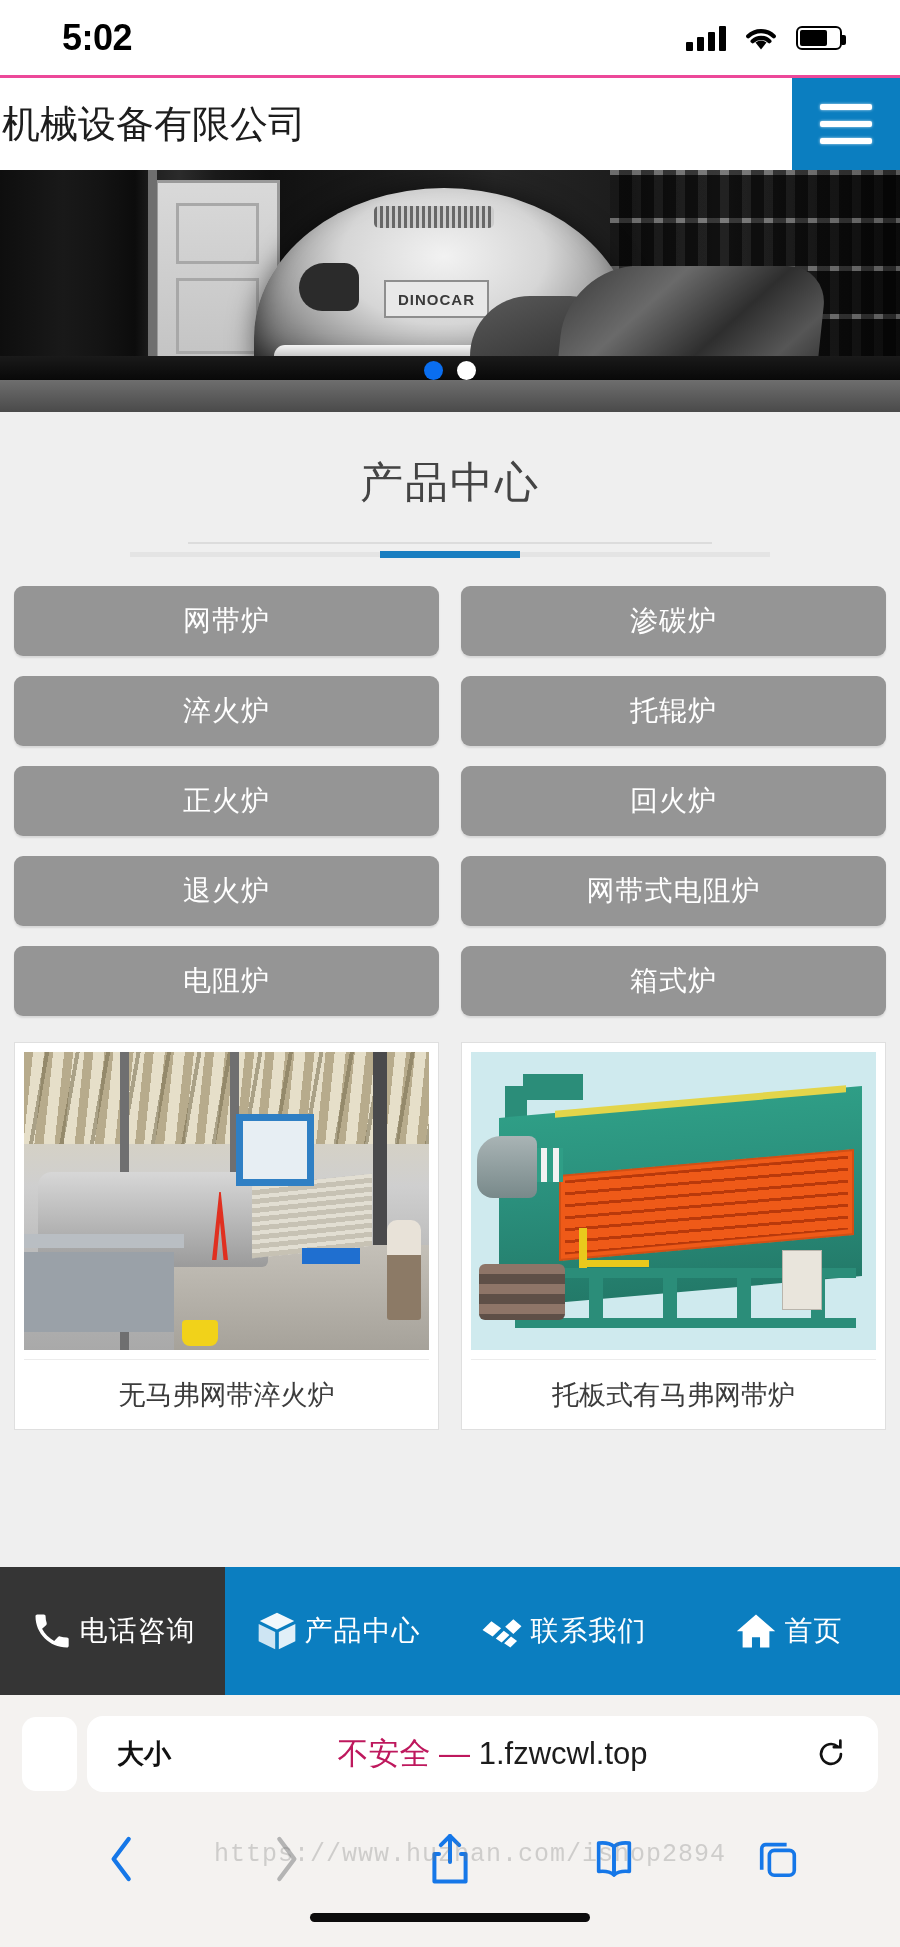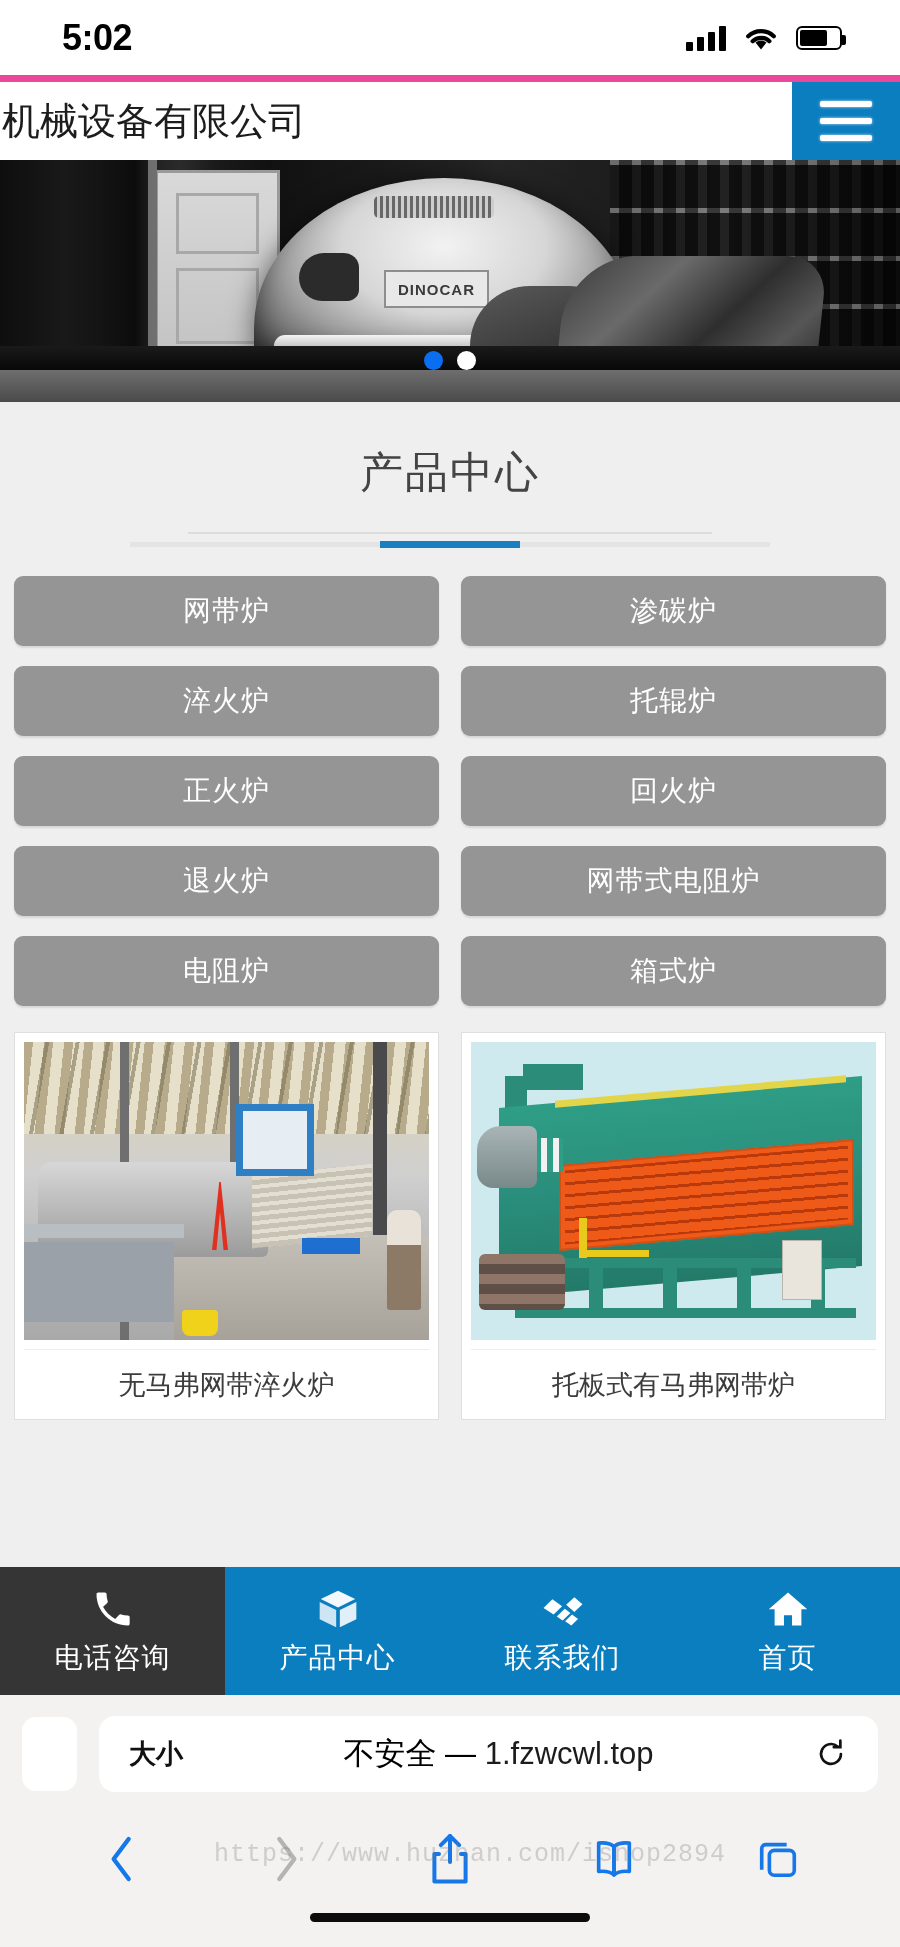--- a/index.html
+++ b/index.html
@@ -24,22 +24,22 @@
   .sig i:nth-child(2){ height:14px; }
   .sig i:nth-child(3){ height:19px; }
   .sig i:nth-child(4){ height:25px; }
   .wifi { width:34px; height:26px; position:relative; }
   .batt { width:46px; height:24px; border:2.5px solid #000; border-radius:6px; position:relative; padding:2px; }
   .batt::after { content:""; position:absolute; right:-6px; top:7px; width:4px; height:10px; background:#000; border-radius:0 2px 2px 0; }
   .batt span { display:block; height:100%; width:70%; background:#000; border-radius:2px; }
 
   
   .site-header {
-    height:85px; background:#ffffff; display:flex; align-items:stretch;
-    border-top:7px solid #ec4899; flex:0 0 auto;
+    height:95px; background:#ffffff; display:flex; align-items:stretch;
+    border-top:3px solid #ec4899; flex:0 0 auto;
   }
   .site-title {
     flex:1; display:flex; align-items:center; padding-left:2px;
     font-size:38px; color:#1d1d1d; white-space:nowrap; overflow:hidden;
   }
   .menu-btn {
     width:108px; background:#0b7ec0; display:flex; flex-direction:column;
     align-items:center; justify-content:center; gap:11px;
   }
   .menu-btn i { display:block; width:52px; height:6px; background:#ffffff; border-radius:2px; box-shadow:0 0 3px rgba(255,255,255,.8); }
@@ -155,34 +155,34 @@
     background:repeating-linear-gradient(90deg,#2b8d79 0 14px, rgba(0,0,0,0) 14px 74px); }
   .g-legbar { position:absolute; left:44px; right:20px; top:216px; height:10px; background:#2b8d79; }
   .g-legbar2 { position:absolute; left:44px; right:20px; top:266px; height:10px; background:#2b8d79; }
   .g-box { position:absolute; right:54px; top:198px; width:40px; height:60px; background:#e9e5dc; border:1px solid #b9b5ac; }
   .g-rolls { position:absolute; left:8px; top:212px; width:86px; height:56px;
     background:repeating-linear-gradient(180deg,#8e7568 0 10px,#5e4f47 10px 20px); border-radius:6px; }
   .g-top { position:absolute; left:52px; top:22px; width:60px; height:26px; background:#2b8d79; }
 
   
   .bottomnav { display:flex; height:128px; flex:0 0 auto; }
-  .bnav { flex:1; display:flex; flex-direction:column; align-items:center; justify-content:center; gap:6px; background:#0b7ec0; }
+  .bnav { flex:1; display:flex; flex-direction:row; align-items:center; justify-content:center; gap:6px; background:#0b7ec0; }
   .bnav.dark { background:#353535; flex:0 0 225px; }
   .bnav .ico { height:48px; display:flex; align-items:center; justify-content:center; }
   .bnav .lbl { font-size:28px; color:#ffffff; letter-spacing:1px; }
 
   
   .safari { background:#f4f2f0; flex:0 0 auto; position:relative; }
-  .urlrow { height:118px; display:flex; align-items:center; padding:0 22px; gap:12px; position:relative; }
+  .urlrow { height:118px; display:flex; align-items:center; padding:0 22px; gap:0; position:relative; }
   .tabstub { width:55px; height:74px; background:#ffffff; border-radius:14px; margin-right:10px; }
   .urlbar { flex:1; height:76px; background:#ffffff; border-radius:16px; display:flex;
     align-items:center; padding:0 30px; }
   .aa { font-size:27px; color:#111; font-weight:700; white-space:nowrap; }
   .urltext { flex:1; text-align:center; font-size:31px; color:#1c1c1c; white-space:nowrap; }
-  .urltext .ins { color:#000000; }
+  .urltext .ins { color:#be185d; }
   .reload { width:34px; height:34px; position:relative; }
   .toolbar { height:92px; display:flex; align-items:center; justify-content:space-around; padding:0 40px; }
   .tbtn { width:56px; height:56px; display:flex; align-items:center; justify-content:center; }
   .watermark { position:absolute; left:0; right:0; bottom:36px; text-align:center;
     font-family:"Liberation Mono","DejaVu Sans Mono",monospace; font-size:25px;
     color:rgba(120,120,120,.30); letter-spacing:1px;margin-left:40px; }
   .homebar { height:42px; display:flex; align-items:flex-start; justify-content:center; padding-top:8px; background:#f4f2f0; }
   .homebar i { display:block; width:280px; height:9px; background:#0c0c0c; border-radius:5px; }
 </style>
 </head>

